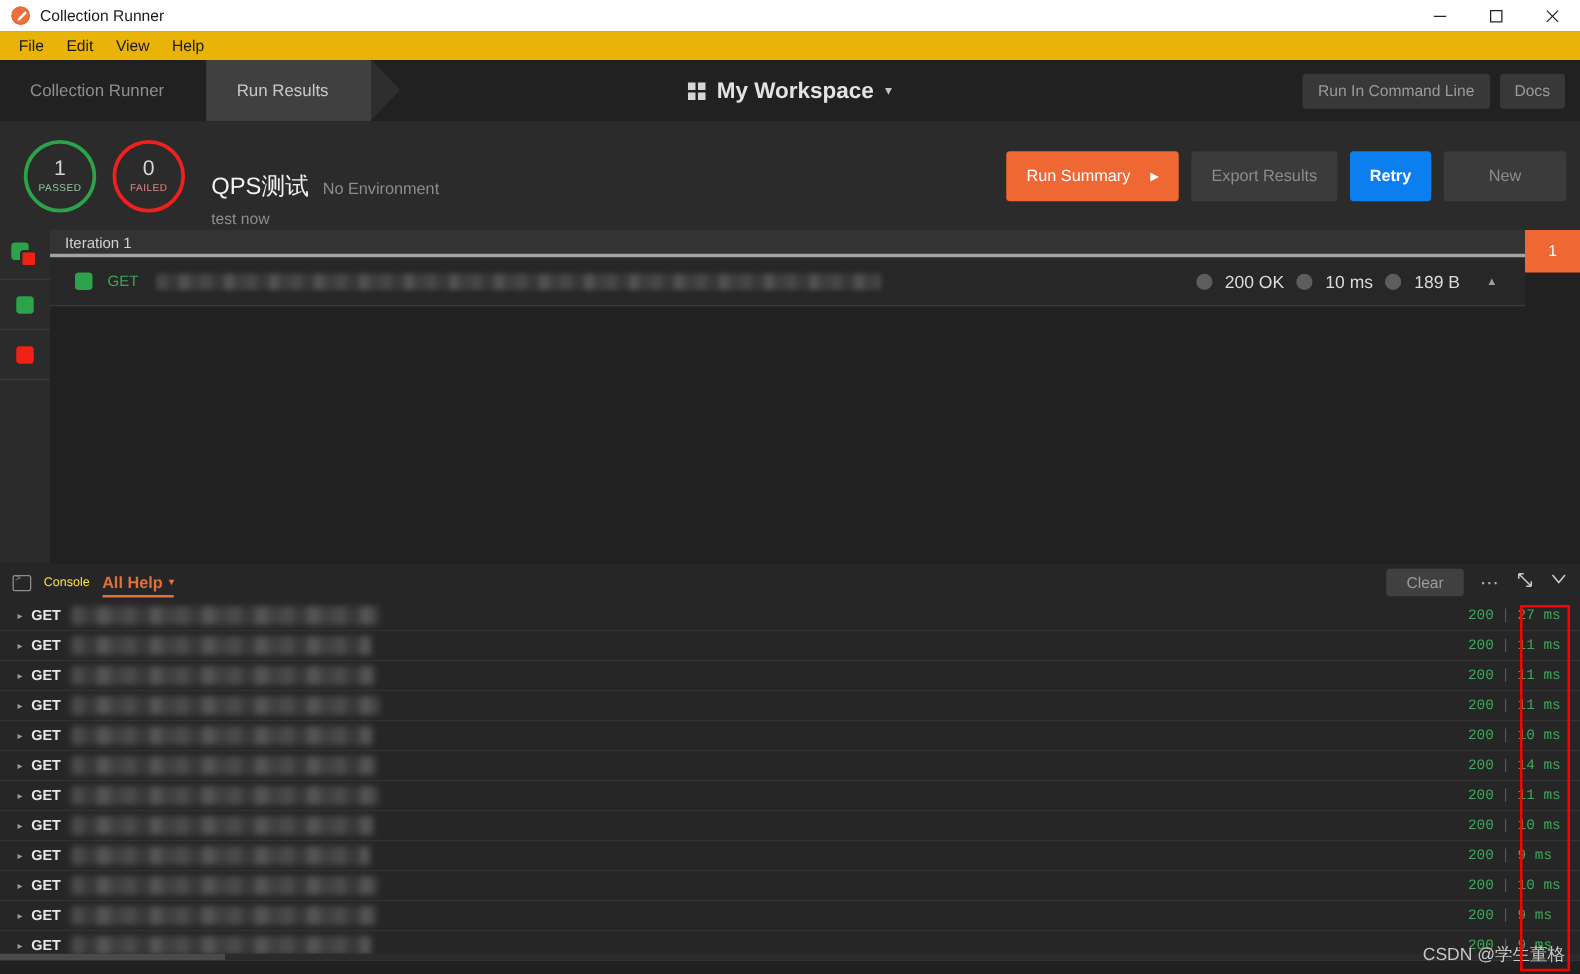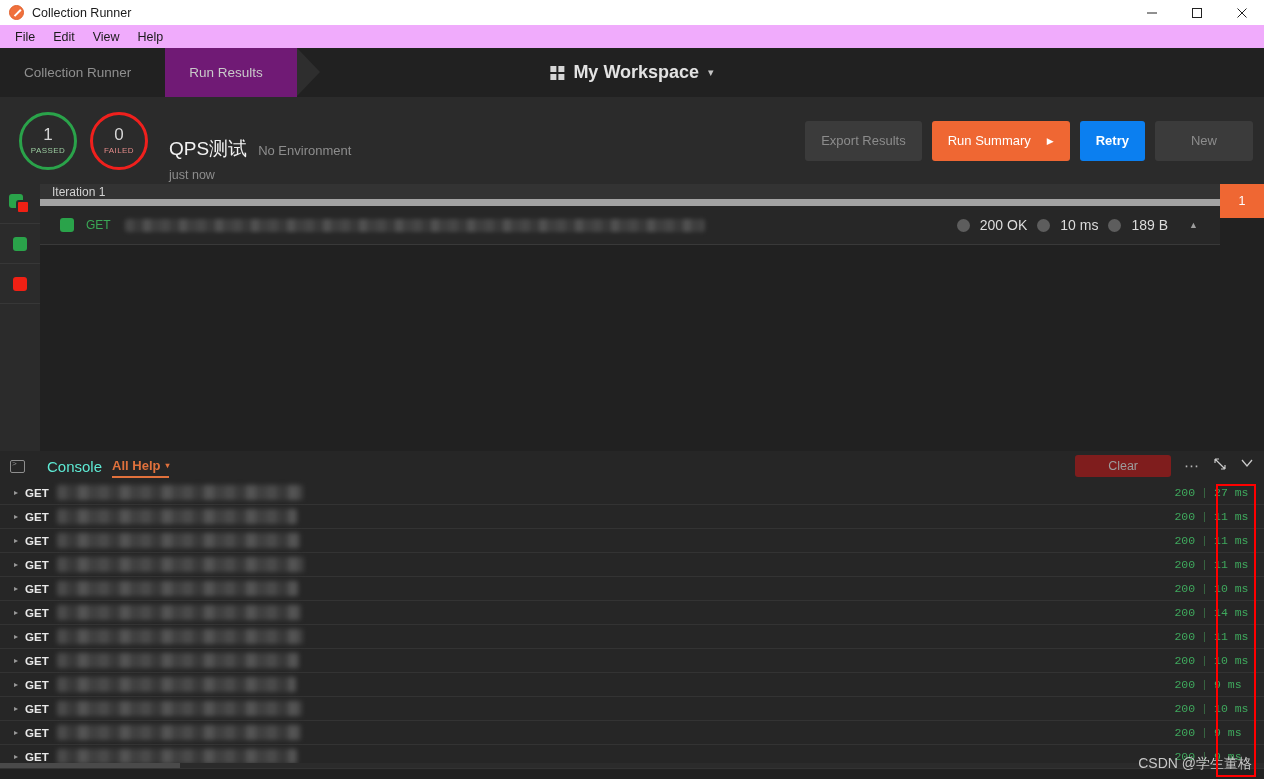--- a/index.html
+++ b/index.html
@@ -30,38 +30,38 @@
   }
   .win-controls { position: absolute; right: 0; top: 0; display: flex; height: 25px; }
   .win-btn {
     width: 45px; height: 25px; display: flex; align-items: center; justify-content: center;
     color: #222; font-size: 13px;
   }
   .win-btn svg { display: block; }
 
   
   .menubar {
-    height: 23px; background: #f0abfc; display: flex; align-items: center;
+    height: 23px; background: #eab308; display: flex; align-items: center;
     padding-left: 6px; gap: 0px;
   }
   .menu-item {
     font-size: 12.5px; color: #1b1b1b; padding: 2px 9px;
   }
 
   
   .topnav {
     height: 49px; background: #212121; display: flex; align-items: stretch;
     position: relative;
   }
   .tabs { display: flex; align-items: stretch; }
   .tab {
     display: flex; align-items: center; padding: 0 34px 0 24px;
     font-size: 13.5px; color: #8f8f8f; position: relative; height: 49px;
   }
-  .tab.active { background: #701a75; color: #c9c9c9; }
+  .tab.active { background: #404040; color: #c9c9c9; }
   .tab.active::after {
     content: ""; position: absolute; right: -23px; top: 0;
     width: 0; height: 0;
     border-top: 24.5px solid transparent;
     border-bottom: 24.5px solid transparent;
     border-left: 23px solid #2e2e2e;
   }
   .tab.inactive::after {
     content: ""; position: absolute; right: -23px; top: 0;
     width: 0; height: 0;
@@ -130,21 +130,21 @@
   .sq.green { background: #2aa34a; }
   .sq.red { background: #f02014; }
   .sq-pair { position: relative; width: 22px; height: 20px; }
   .sq-pair .sq.green { position: absolute; left: 0; top: 0; }
   .sq-pair .sq.red { position: absolute; left: 7px; top: 6px; border: 2px solid #2b2b2b; }
 
   .results { flex: 1; background: #212121; position: relative; }
   .iteration-head {
     height: 22px; background: #333333; display: flex; align-items: center;
     padding-left: 12px; font-size: 12px; color: #d2d2d2;
-    border-bottom: 7px solid #a3a3a3;
+    border-bottom: 3px solid #a3a3a3;
   }
   .req-row {
     height: 39px; display: flex; align-items: center; background: #272727;
     border-bottom: 1px solid #393939; position: relative; padding-left: 20px;
   }
   .method { font-size: 12px; color: #3aa856; margin-left: 12px; font-weight: normal; }
   .blur-bar {
     height: 13px; margin-left: 14px; border-radius: 3px;
     background: repeating-linear-gradient(90deg,
       #4a4a4a 0px, #4a4a4a 9px, #3a3a3a 9px, #3a3a3a 18px,
@@ -177,34 +177,34 @@
     padding-left: 10px; gap: 10px; position: relative;
   }
   .term-icon {
     width: 15px; height: 13px; border: 1.5px solid #8e8e8e; border-radius: 2px;
     position: relative;
   }
   .term-icon::before {
     content: ">"; position: absolute; left: 1px; top: -2px;
     font-size: 8px; color: #8e8e8e; font-family: "Liberation Mono", monospace;
   }
-  .console-label { font-size: 15px; color: #5eead4; margin-left: 12px; }
+  .console-label { font-size: 10px; color: #fde047; }
   .all-logs {
     font-size: 13px; color: #e0713c; font-weight: bold; display: flex;
     align-items: center; gap: 5px; border-bottom: 2px solid #e0713c;
     padding-bottom: 3px; margin-top: 3px;
   }
   .all-logs .caret { font-size: 8px; }
   .console-tools {
     position: absolute; right: 10px; top: 0; height: 30px;
     display: flex; align-items: center; gap: 13px;
   }
   .clear-btn {
-    background: #7f1d1d; color: #9c9c9c; border: none; border-radius: 3px;
-    font-size: 12.5px; padding: 4px 33px; font-family: "Liberation Sans", sans-serif;
+    background: #404040; color: #9c9c9c; border: none; border-radius: 3px;
+    font-size: 12.5px; padding: 4px 16px; font-family: "Liberation Sans", sans-serif;
   }
   .dots { color: #b4b4b4; font-size: 15px; letter-spacing: 1px; }
   .tool-icon { color: #c9c9c9; }
 
   .log-list { position: relative; }
   .log-row {
     height: 24px; display: flex; align-items: center;
     border-bottom: 1px solid #333333; position: relative; padding-left: 14px;
   }
   .log-caret { color: #9a9a9a; font-size: 8px; }
@@ -288,46 +288,50 @@
     <div class="grid-icon">
         <i></i>
         <i></i>
         <i></i>
         <i></i>
       </div>
     <span class="workspace-name">My Workspace</span>
     <span class="chev">▾</span>
   </div>
 
+  <div class="topnav-right">
+    <button class="ghost-btn">Run In Command Line</button>
+    <button class="ghost-btn">Docs</button>
+  </div>
 </div>
 
 <div class="summary">
   <div class="donut pass">
     <div class="num">1</div>
     <div class="lbl">PASSED</div>
   </div>
   <div class="donut fail">
     <div class="num">0</div>
     <div class="lbl">FAILED</div>
   </div>
 
   <div class="run-meta">
     <div class="run-title-row">
       <div class="run-title">QPS测试</div>
       <div class="run-env">No Environment</div>
     </div>
-    <div class="run-time">just now</div>
+    <div class="run-time">test now</div>
   </div>
 
   <div class="summary-right">
-    <button class="btn btn-dim">Export Results</button>
     <button class="btn btn-orange">
       <span>Run Summary</span>
       <span class="tri">▶</span>
     </button>
+    <button class="btn btn-dim">Export Results</button>
     <button class="btn btn-blue">Retry</button>
     <button class="btn btn-dim" style="padding:0 36px">New</button>
   </div>
 </div>
 
 <div class="body-area">
   <div class="filter-rail">
     <div class="filter-cell">
       <div class="sq-pair">
         <div class="sq green"></div>

